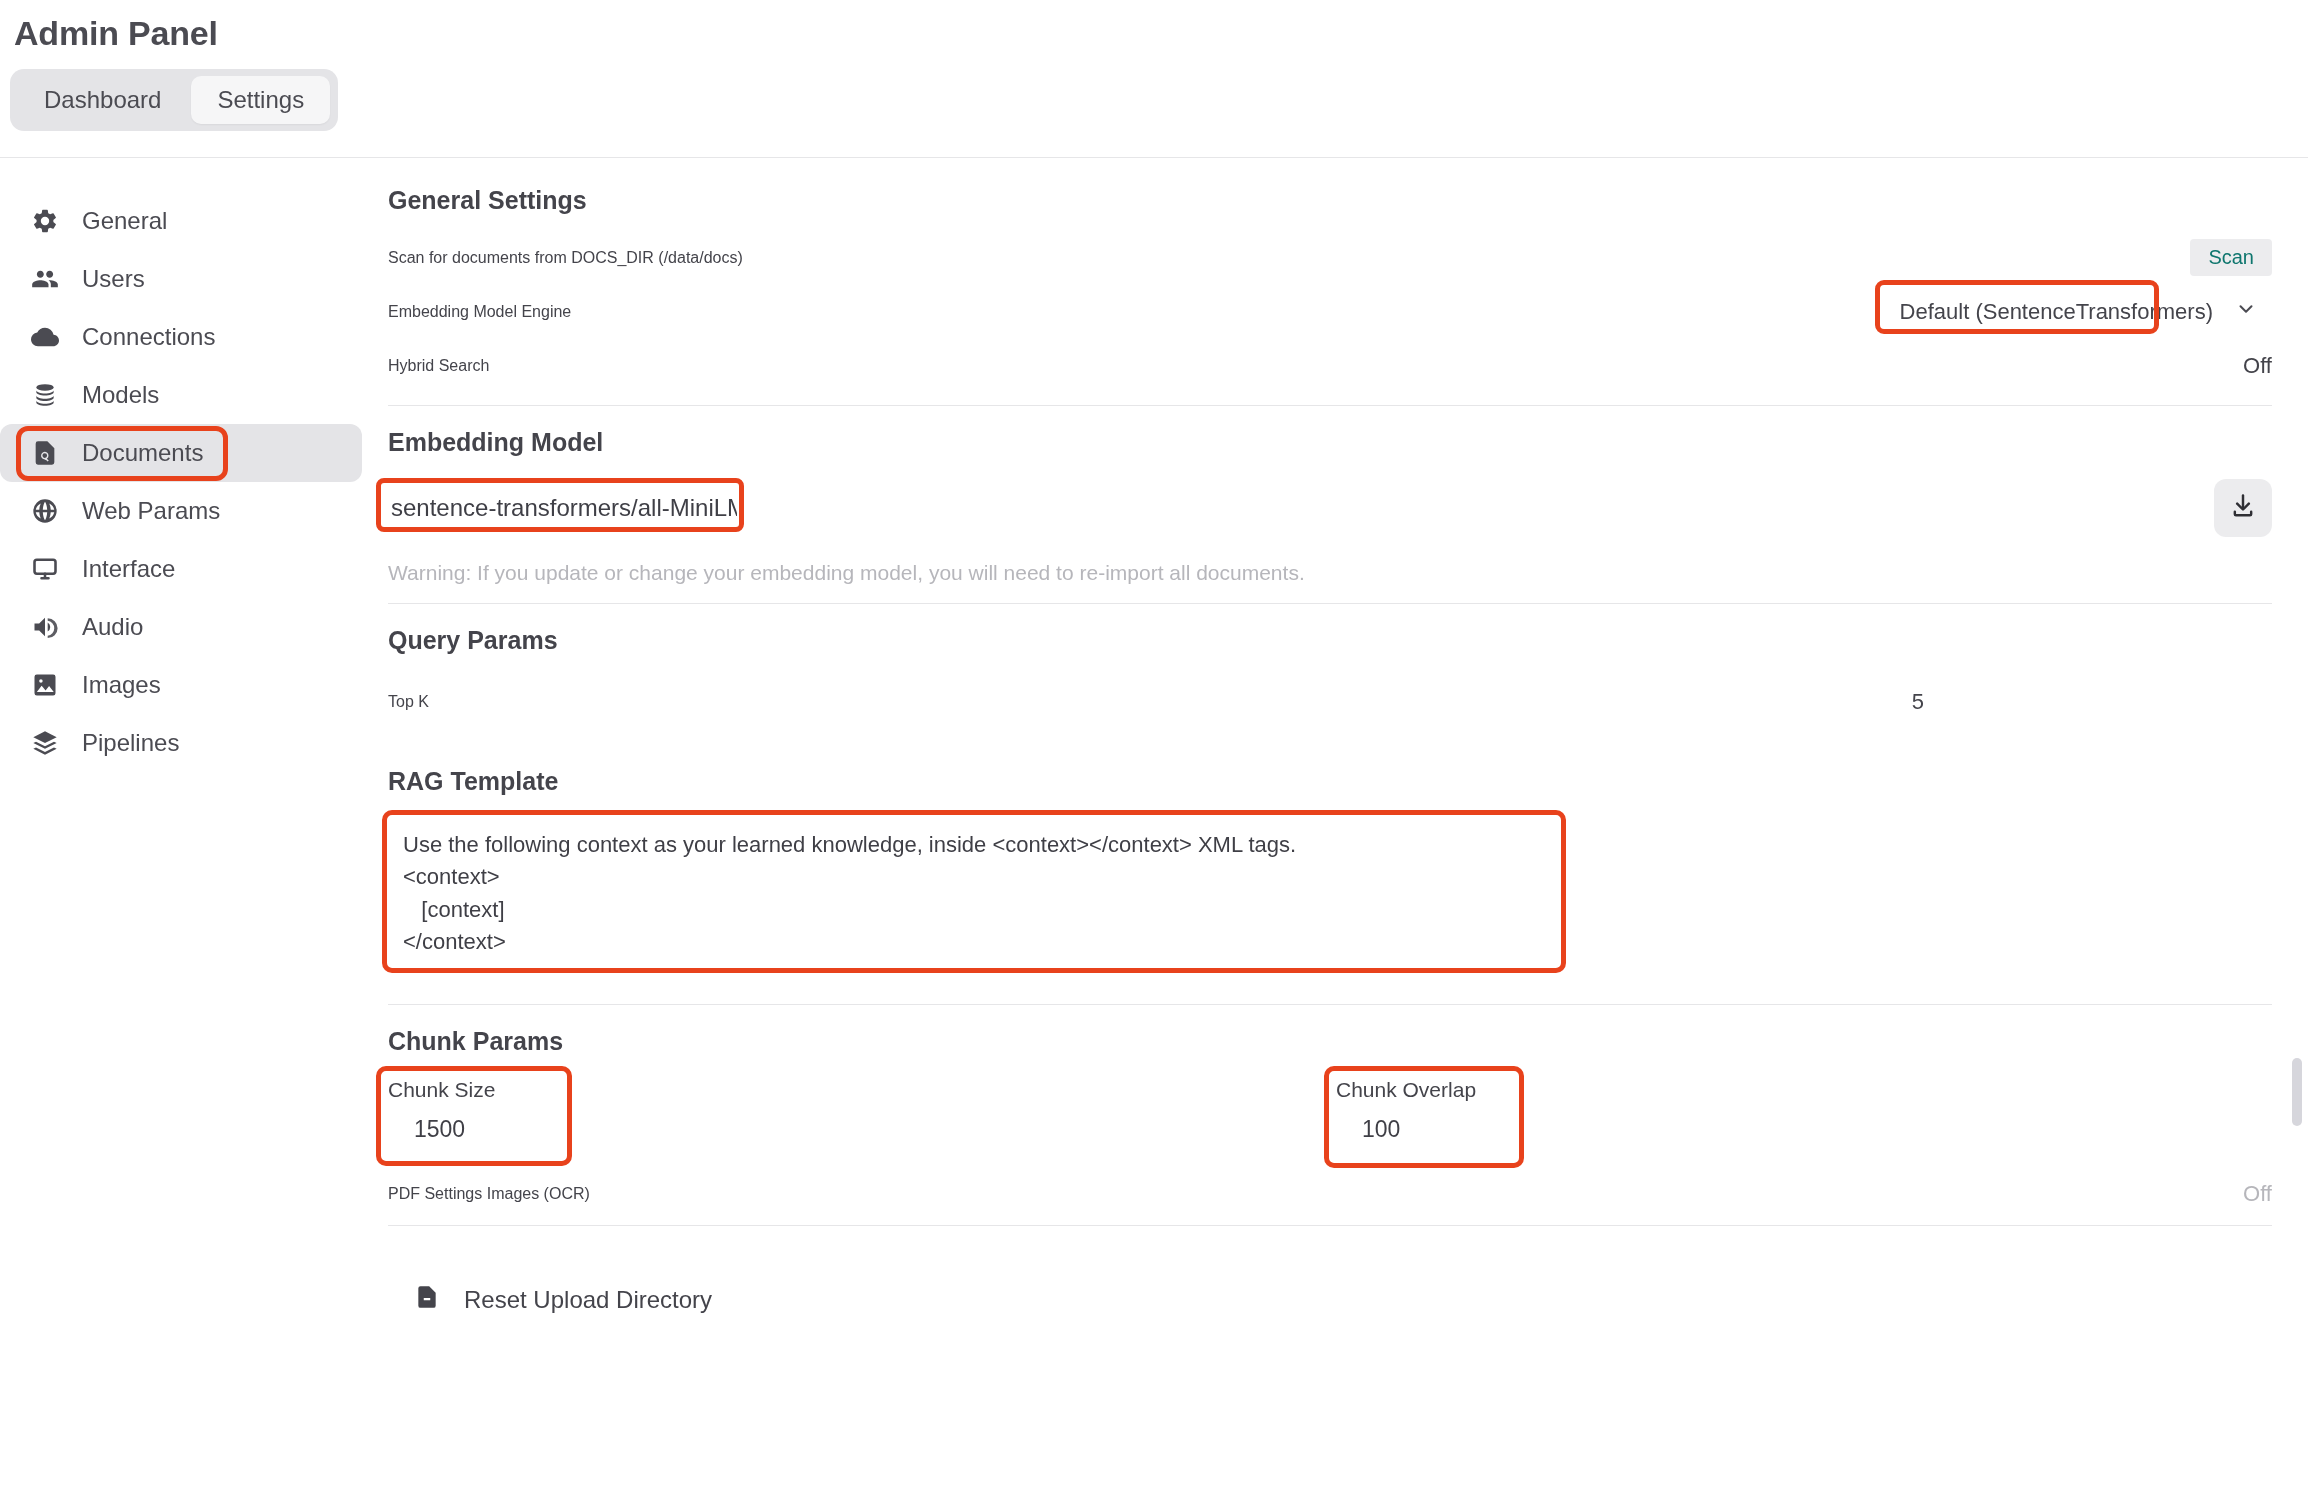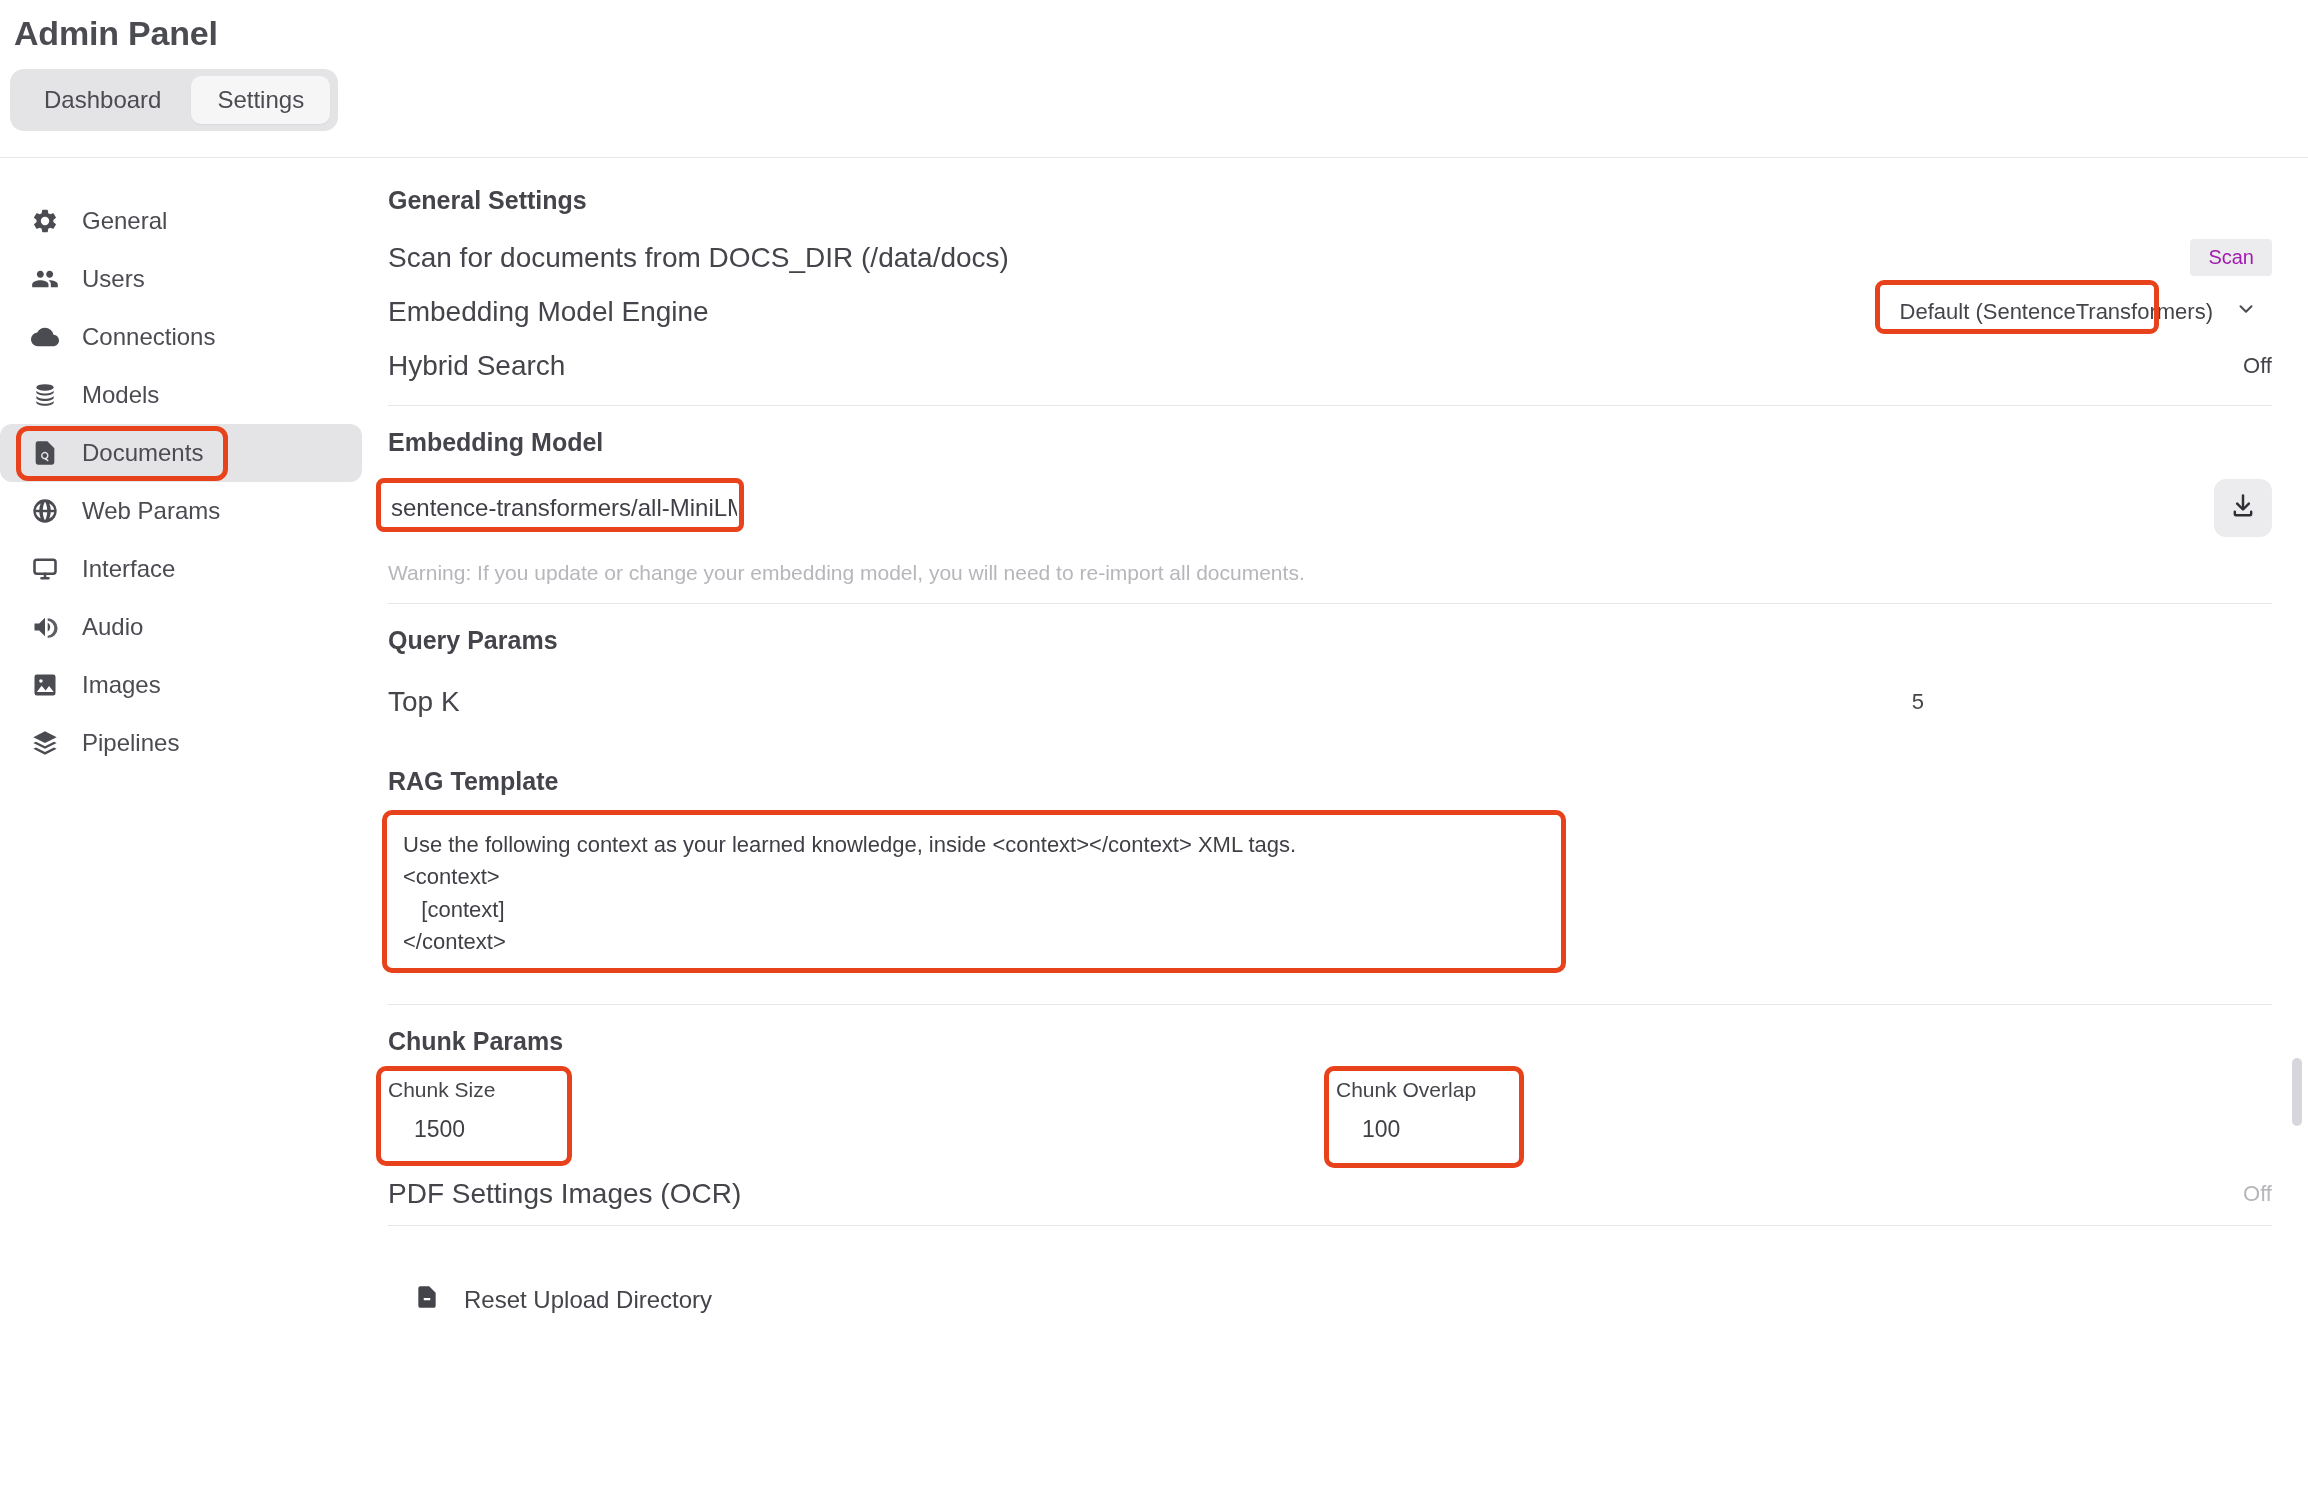--- a/index.html
+++ b/index.html
@@ -116,30 +116,30 @@
     color: #44444b;
     margin: 0 0 22px 0;
   }
   .row {
     display: flex;
     align-items: center;
     justify-content: space-between;
     min-height: 42px;
     margin-bottom: 10px;
   }
-  .row-label { font-size: 28px; color: #44444b; }
+  .row-label { font-size: 16px; color: #44444b; }
   .row-value { font-size: 22px; color: #44444b; }
 
   .btn-plain {
     font-size: 20px;
     background: #ececee;
     border: none;
     border-radius: 4px;
     padding: 7px 18px;
-    color: #a21caf;
+    color: #0f766e;
     cursor: pointer;
     font-family: "Liberation Sans", sans-serif;
   }
 
   .select-box {
     position: relative;
     display: inline-flex;
     align-items: center;
     gap: 22px;
     background: #ffffff;

